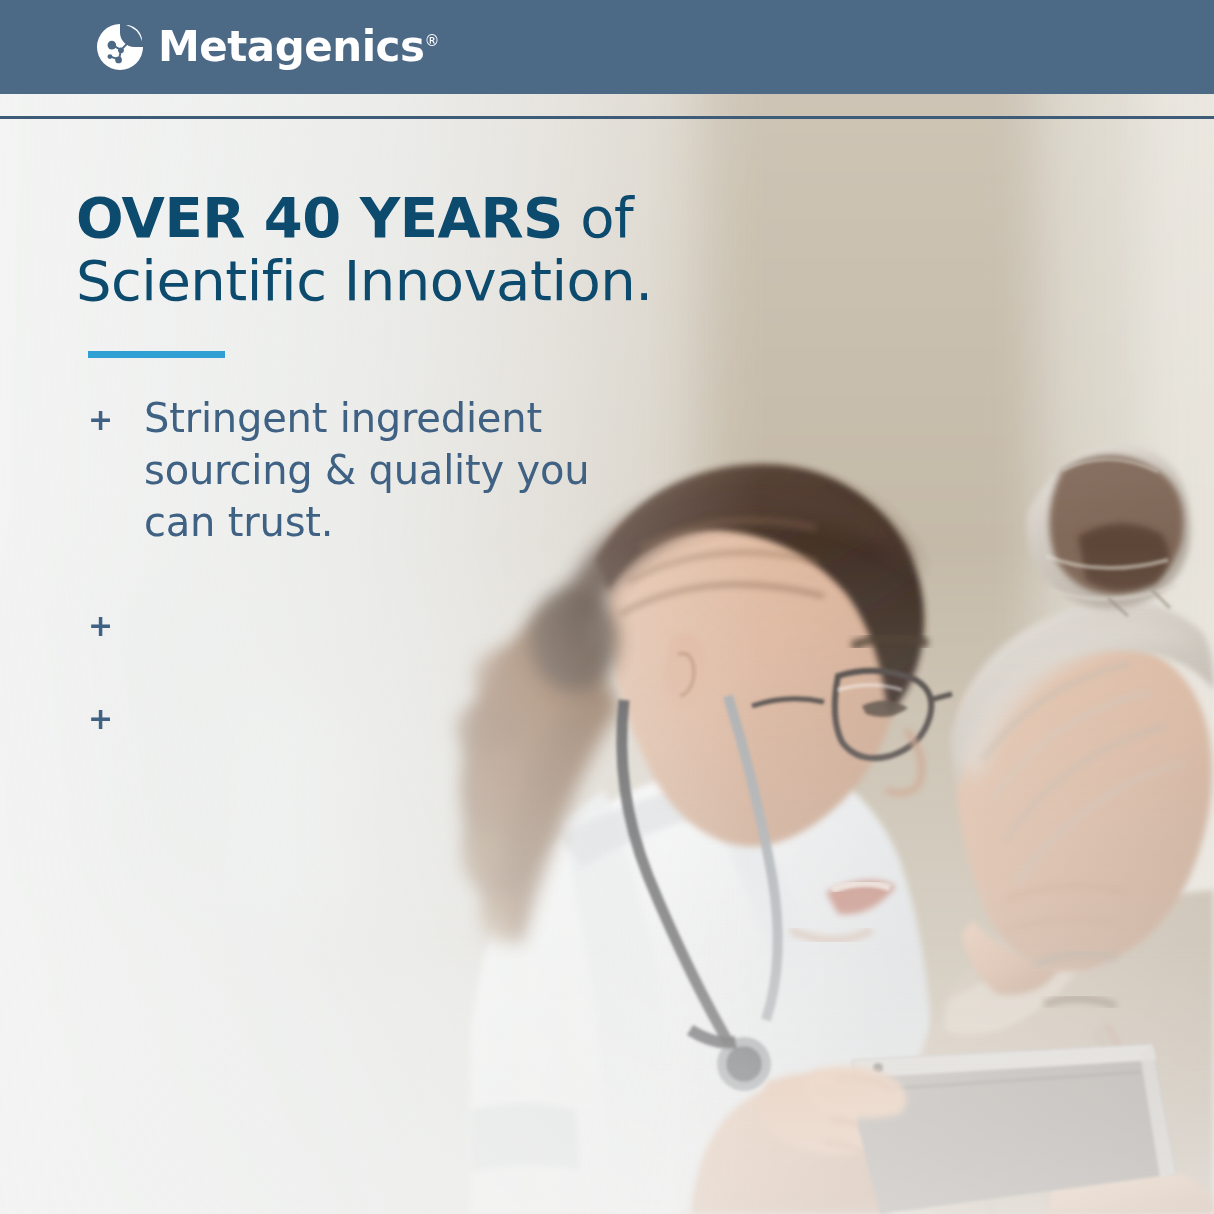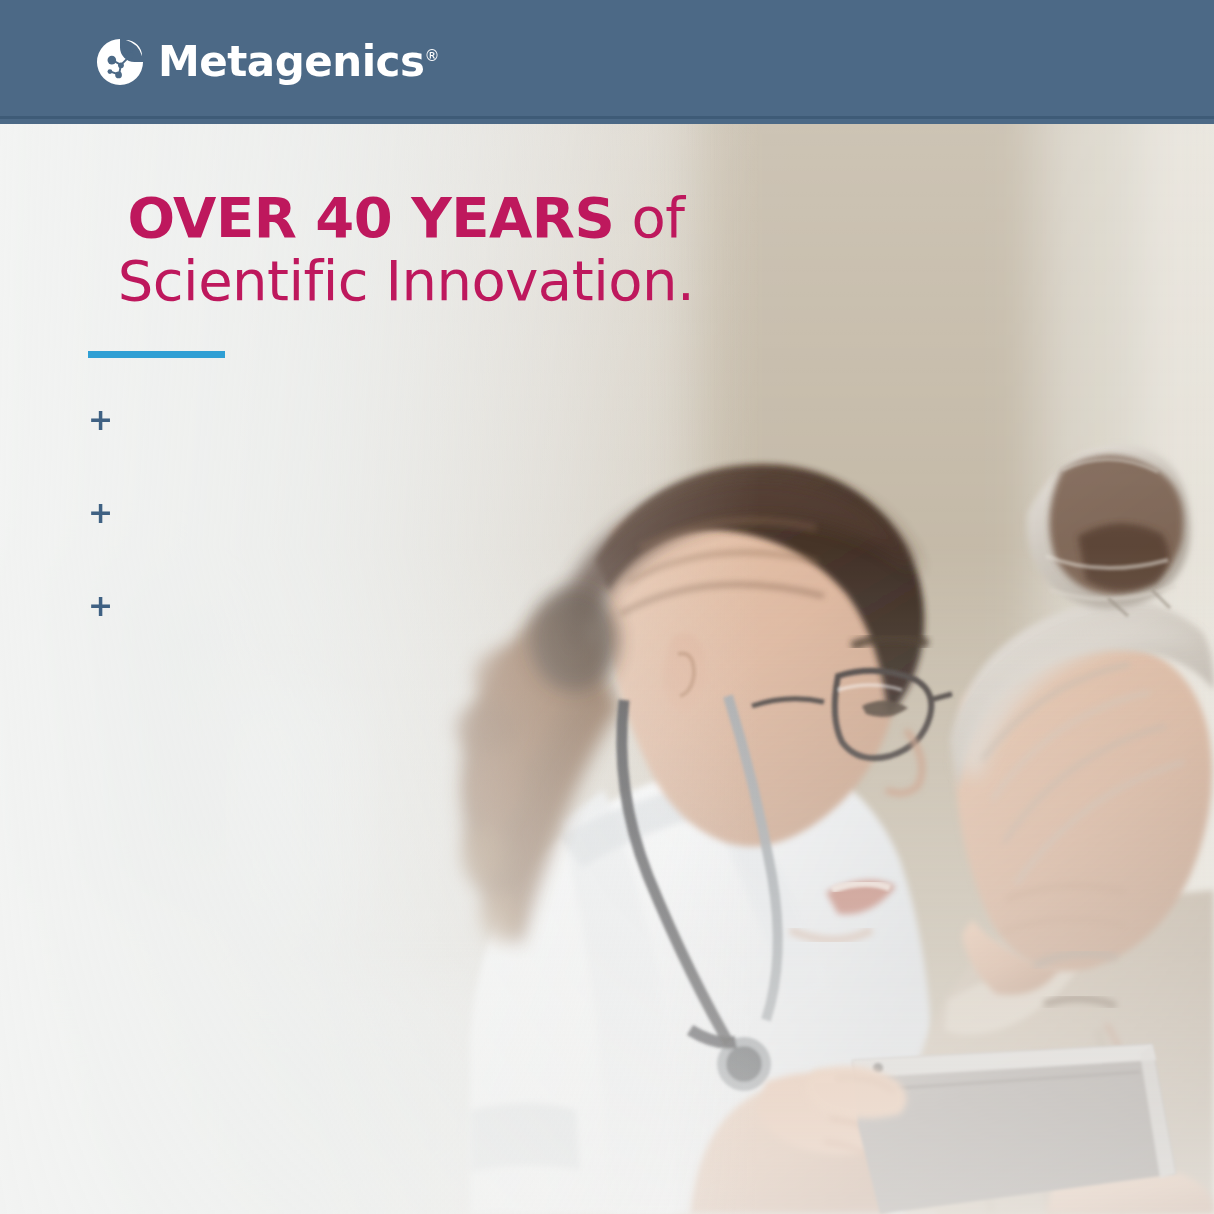--- a/index.html
+++ b/index.html
@@ -24,21 +24,21 @@
     width: 1214px;
     height: 1214px;
   }
   .photo-layer svg { display: block; width: 1214px; height: 1214px; }
 
   
   .brandbar {
     position: absolute;
     left: 0; top: 0;
     width: 1214px;
-    height: 124px;
+    height: 94px;
     background: #4c6986;
     display: flex;
     align-items: center;
     z-index: 30;
   }
   .brandbar-underline {
     position: absolute;
     left: 0; top: 116px;
     width: 1214px;
     height: 3px;
@@ -68,29 +68,28 @@
   .logo-reg {
     font-size: 15px;
     vertical-align: super;
     font-weight: normal;
     letter-spacing: 0;
   }
 
   
   .headline {
     position: absolute;
-    left: 96px;
+    left: 76px;
     top: 186px;
     width: 620px;
     z-index: 20;
-    color: #be185d;
+    color: #0c4a6e;
     font-size: 56px;
     line-height: 1.13;
     letter-spacing: -0.5px;
-    text-align: center;
   }
   .headline .hl-strong { font-weight: bold; }
   .headline .hl-light  { font-weight: normal; }
   .headline .hl-line2  { display: block; font-weight: normal; }
 
   
   .accent-rule {
     position: absolute;
     left: 88px;
     top: 351px;
@@ -444,20 +443,21 @@
   <div class="headline">
     <span class="hl-strong">OVER 40 YEARS</span><span class="hl-light"> of</span>
     <span class="hl-line2">Scientific Innovation.</span>
   </div>
 
   <div class="accent-rule"></div>
 
   <div class="bullets">
     <div class="bullet-item">
       <span class="bullet-plus">+</span>
+      <span class="bullet-text">Stringent ingredient sourcing &amp; quality you can trust.</span>
     </div>
     <div class="bullet-item">
       <span class="bullet-plus">+</span>
     </div>
     <div class="bullet-item">
       <span class="bullet-plus">+</span>
     </div>
   </div>
 
 </div>

